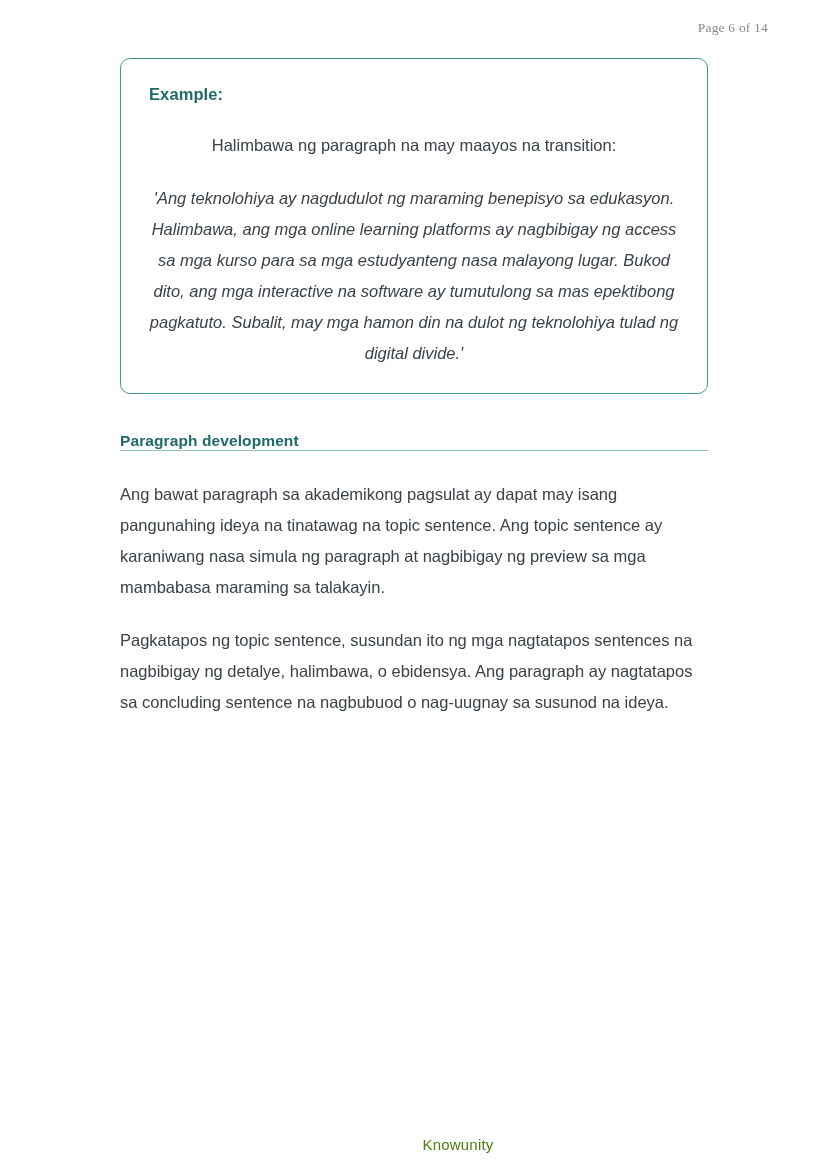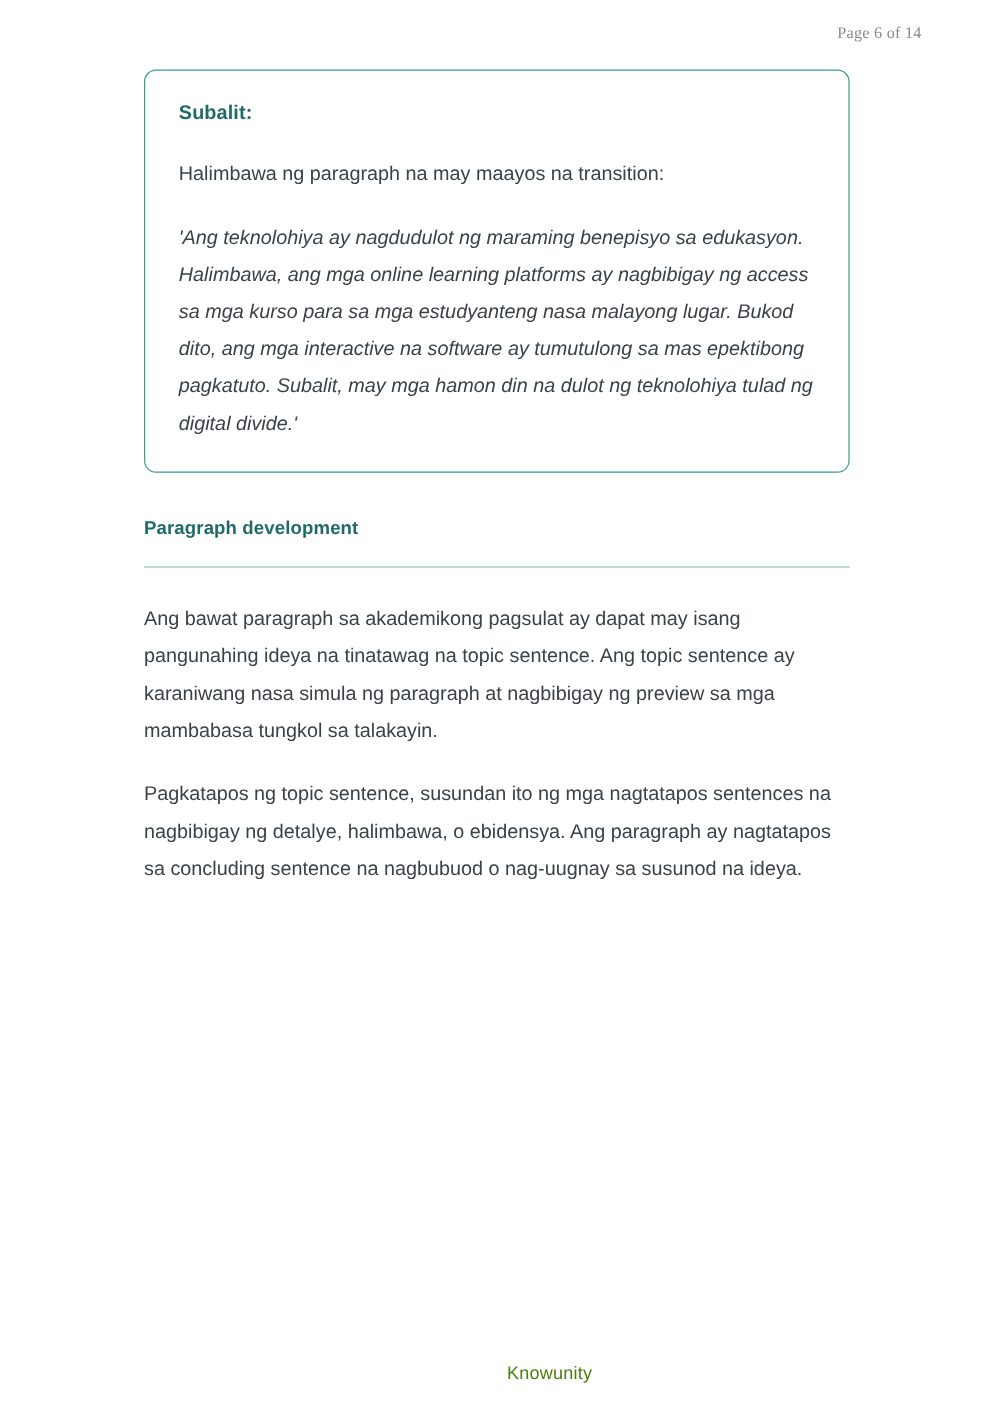--- a/index.html
+++ b/index.html
@@ -49,31 +49,31 @@
     font-size: 16.5px;
     font-weight: bold;
     margin: 0 0 26px 0;
     letter-spacing: 0.1px;
   }
   .callout p {
     margin: 16px 0 22px 0;
     font-size: 16.5px;
     line-height: 31px;
     color: #3a4248;
+    text-align: center;
   }
   .callout p:last-child {
     margin-bottom: 0;
     font-style: italic;
   }
   .section-heading {
     color: #1f6b68;
     font-size: 15.5px;
     font-weight: bold;
     margin: 38px 0 0 0;
-    padding-bottom: 22px;
     border-bottom: 1px solid #8fc2bf;
     letter-spacing: 0.1px;
   }
   .body-block {
     margin-top: 28px;
   }
   .body-block p {
     margin: 0 0 22px 0;
     font-size: 16.5px;
     line-height: 31px;
@@ -97,29 +97,29 @@
 </head>
 <body>
 
 <div class="page">
 
   <div class="page-header">Page 6 of 14</div>
 
   <div class="content">
 
     <div class="callout">
-      <div class="callout-title">Subalit:</div>
+      <div class="callout-title">Example:</div>
       <p>Halimbawa ng paragraph na may maayos na transition:</p>
       <p>'Ang teknolohiya ay nagdudulot ng maraming benepisyo sa edukasyon. Halimbawa, ang mga online learning platforms ay nagbibigay ng access sa mga kurso para sa mga estudyanteng nasa malayong lugar. Bukod dito, ang mga interactive na software ay tumutulong sa mas epektibong pagkatuto. Subalit, may mga hamon din na dulot ng teknolohiya tulad ng digital divide.'</p>
     </div>
 
     <div class="section-heading">Paragraph development</div>
 
     <div class="body-block">
-      <p>Ang bawat paragraph sa akademikong pagsulat ay dapat may isang pangunahing ideya na tinatawag na topic sentence. Ang topic sentence ay karaniwang nasa simula ng paragraph at nagbibigay ng preview sa mga mambabasa tungkol sa talakayin.</p>
+      <p>Ang bawat paragraph sa akademikong pagsulat ay dapat may isang pangunahing ideya na tinatawag na topic sentence. Ang topic sentence ay karaniwang nasa simula ng paragraph at nagbibigay ng preview sa mga mambabasa maraming sa talakayin.</p>
       <p>Pagkatapos ng topic sentence, susundan ito ng mga nagtatapos sentences na nagbibigay ng detalye, halimbawa, o ebidensya. Ang paragraph ay nagtatapos sa concluding sentence na nagbubuod o nag-uugnay sa susunod na ideya.</p>
     </div>
 
   </div>
 
   <div class="footer-brand">Knowunity</div>
 
 </div>
 
 </body></html>

